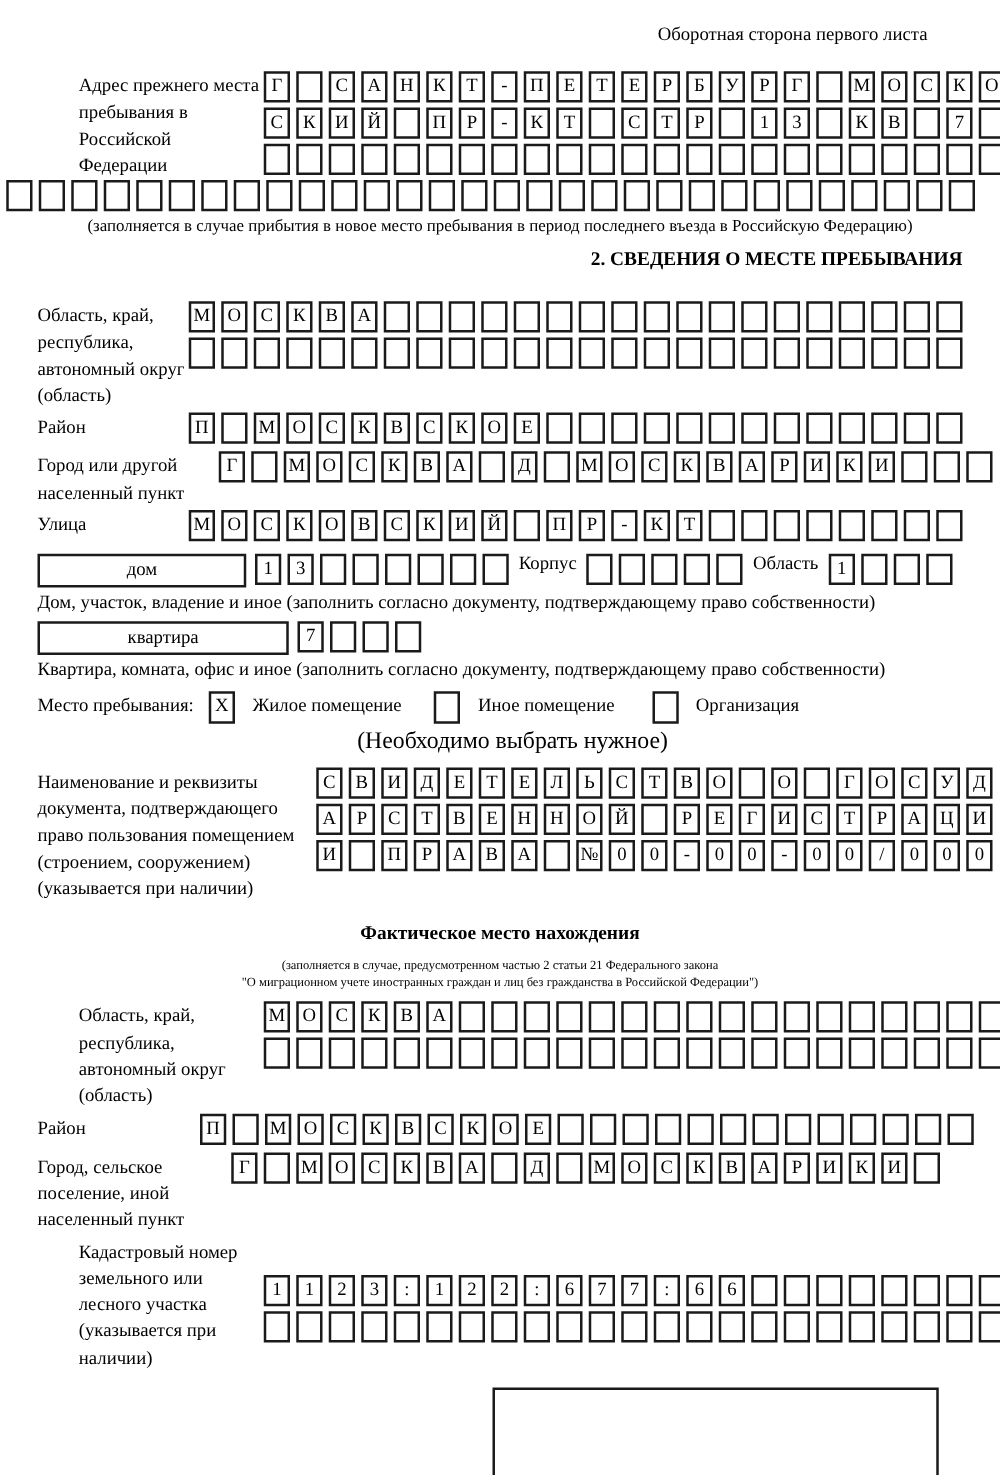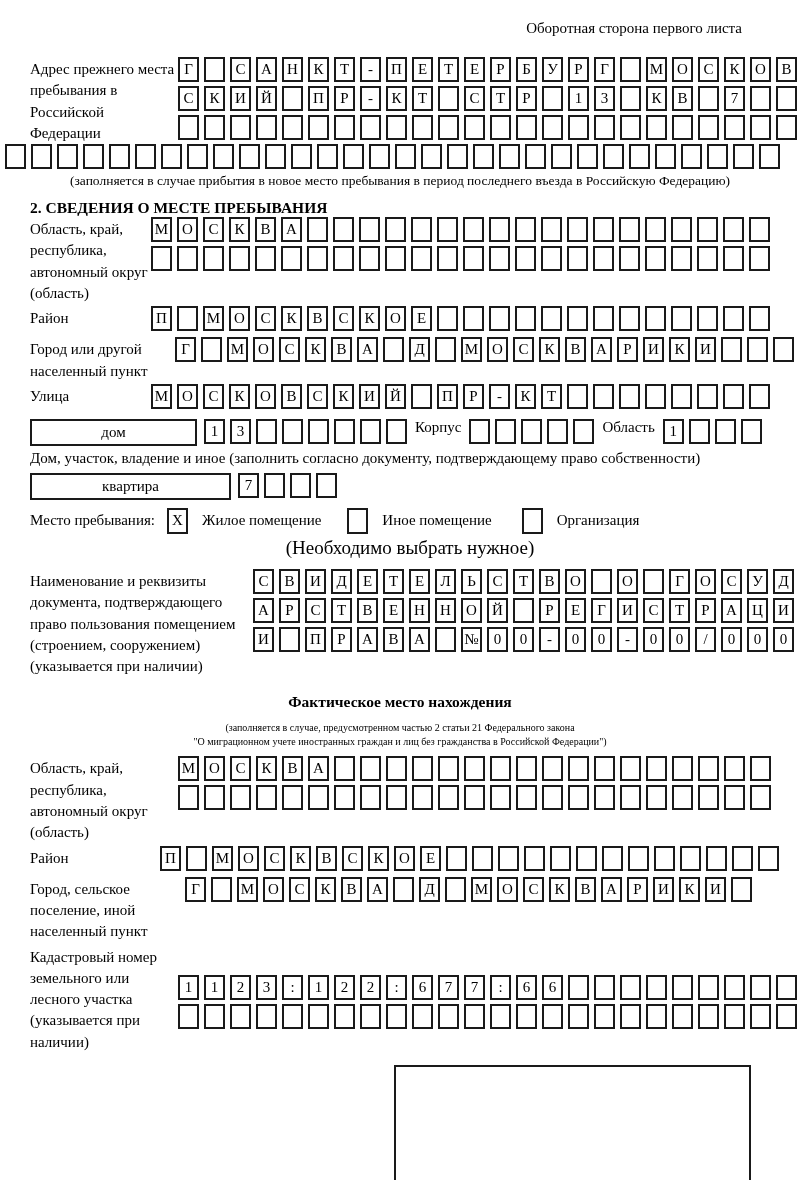--- a/index.html
+++ b/index.html
@@ -17,32 +17,32 @@
   .cell {
     width:21px; height:25px; border:2px solid #1a1a1a;
     display:flex; align-items:center; justify-content:center;
     font-size:15px; line-height:1; flex:0 0 auto; background:#fff;
   }
 
   .field { display:flex; align-items:flex-start; }
   .field .flabel { flex:0 0 auto; line-height:1.42; padding-top:2px; }
   .w121 { width:121px; }
   .w145 { width:145px; }
-  .w148 { width:148px; }
+  .w148 { width:148px;margin-left:33px; }
   .w130 { width:130px; }
   .w155 { width:155px; }
   .w223 { width:223px; }
 
   .prev-block { margin-top:20px; }
   .fullrow { margin-left:-25px; margin-top:0; }
 
   .note { font-size:13.5px; }
   .center { text-align:center; margin-right:30px; }
 
-  .section-title { font-weight:bold; text-align:left; margin:10px 30px 0 0; font-size:15.5px; } .mt2 { margin-top:2px; }
+  .section-title { font-weight:bold; text-align:right; margin:10px 30px 24px 0; font-size:15.5px; } .mt2 { margin-top:2px; }
 
   .house-row { display:flex; align-items:flex-start; margin-top:6px; }
   .wide-box { height:27px; border:2px solid #1a1a1a; display:flex; align-items:center; justify-content:center; }
   .house-box { width:167px; margin-right:7px; }
   .apt-box { width:201px; margin-right:7px; }
   .inline-label { margin:0 8px; white-space:nowrap; }
   .house-row .cellrow { margin-bottom:0; }
 
   .fieldnote { font-size:15px; margin:4px 0 6px 0; }
 
@@ -371,20 +371,21 @@
     <div class="wide-box apt-box">
       <span>квартира</span>
     </div>
     <div class="cellrow">
         <div class="cell">7</div>
         <div class="cell"></div>
         <div class="cell"></div>
         <div class="cell"></div>
       </div>
   </div>
+  <div class="fieldnote">Квартира, комната, офис и иное (заполнить согласно документу, подтверждающему право собственности)</div>
 
   <div class="stay-row">
     <span>Место пребывания:</span>
     <span class="checkbox">X</span>
     <span>Жилое помещение</span>
     <span class="checkbox" style="margin-left:26px;"></span>
     <span>Иное помещение</span>
     <span class="checkbox" style="margin-left:30px;"></span>
     <span>Организация</span>
   </div>

